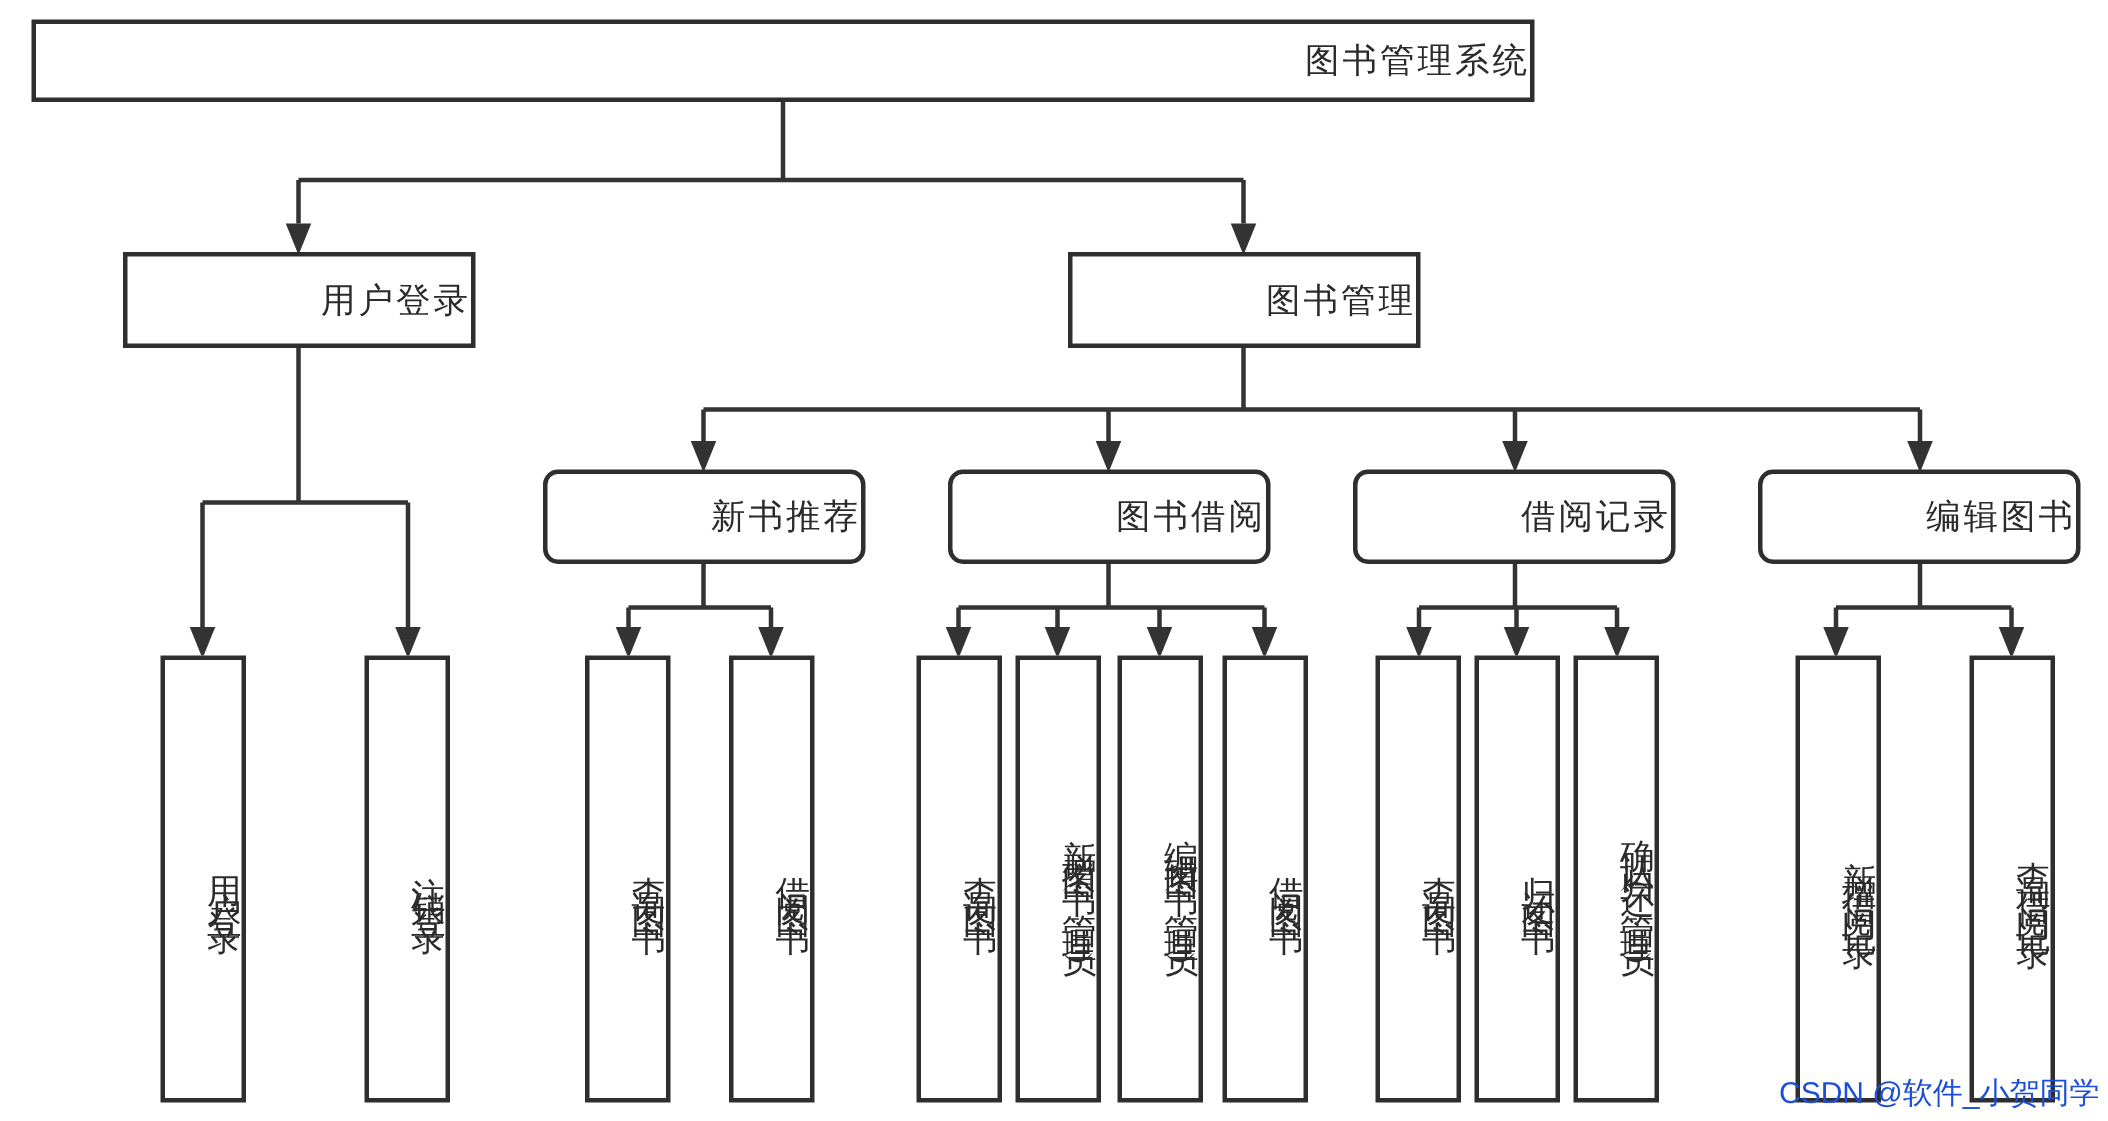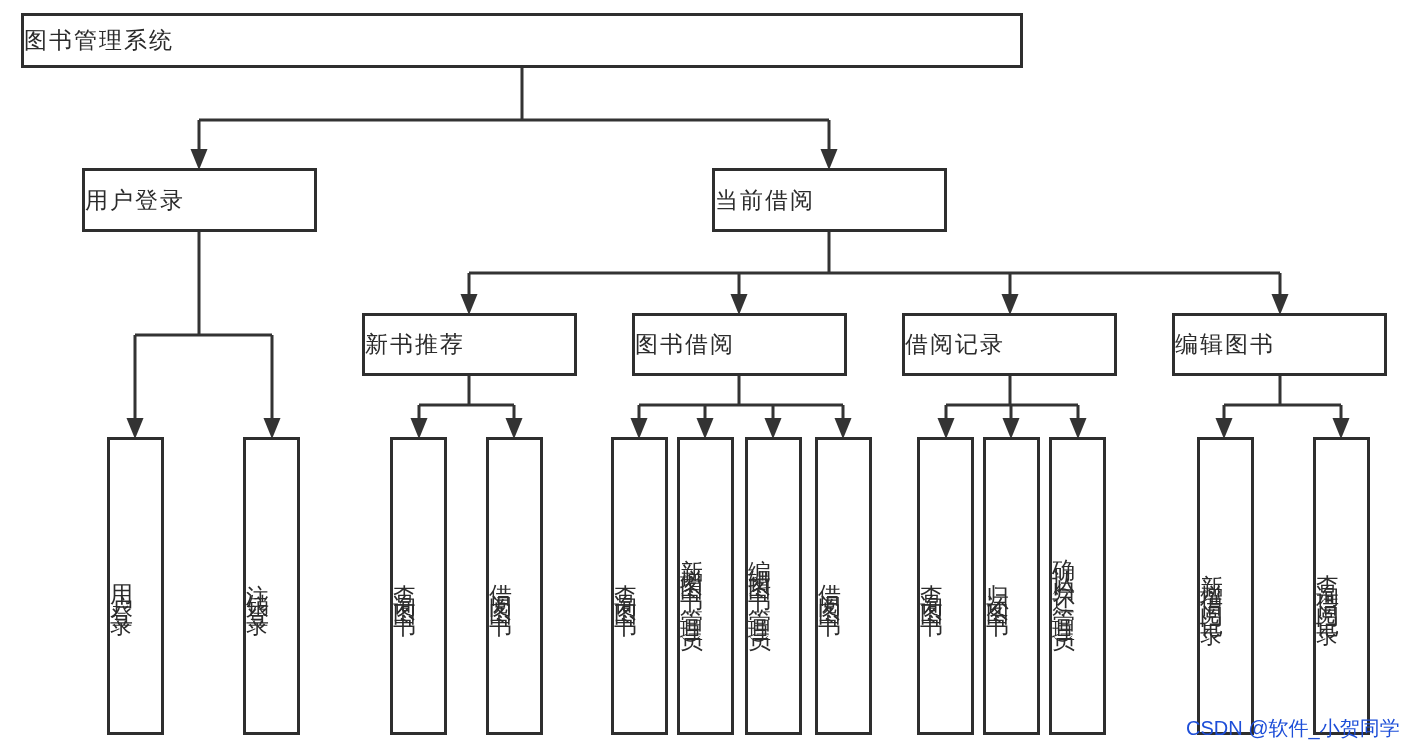--- a/index.html
+++ b/index.html
@@ -22,32 +22,32 @@
     height: 747px;
     z-index: 1;
   }
   .node {
     position: absolute;
     box-sizing: border-box;
     border: 3px solid #2e2e2e;
     background: #ffffff;
     display: flex;
     align-items: center;
-    justify-content: flex-start;
+    justify-content: flex-end;
     color: #2b2b2b;
     z-index: 2;
   }
   .h-label {
     font-size: 23px;
     letter-spacing: 2px;
     white-space: nowrap;
   }
   .node.root  { left: 21px;  top: 13px;  width: 1002px; height: 55px; }
   .node.lvl2  { top: 168px; width: 235px; height: 64px; }
-  .node.lvl3  { top: 313px; width: 215px; height: 63px; }
+  .node.lvl3  { top: 313px; width: 215px; height: 63px; border-radius: 10px; }
   .node.leaf  { top: 437px; width: 57px;  height: 298px; }
   .v-label {
     writing-mode: vertical-rl;
     text-orientation: mixed;
     font-size: 23px;
     line-height: 1;
     letter-spacing: 10px;
     color: #2b2b2b;
     white-space: nowrap;
   }
@@ -107,21 +107,21 @@
   </svg>
 
   <div class="node root">
     <span class="h-label">图书管理系统</span>
   </div>
 
   <div class="node lvl2" style="left:82px">
     <span class="h-label">用户登录</span>
   </div>
   <div class="node lvl2" style="left:712px">
-    <span class="h-label">当前借阅</span>
+    <span class="h-label">图书管理</span>
   </div>
 
   <div class="node lvl3" style="left:362px">
     <span class="h-label">新书推荐</span>
   </div>
   <div class="node lvl3" style="left:632px">
     <span class="h-label">图书借阅</span>
   </div>
   <div class="node lvl3" style="left:902px">
     <span class="h-label">借阅记录</span>

